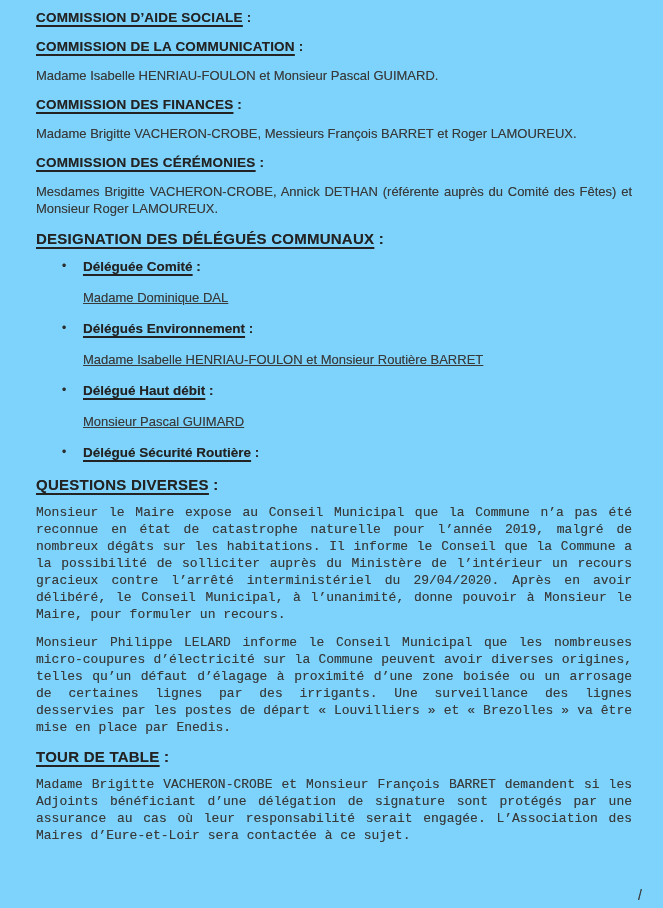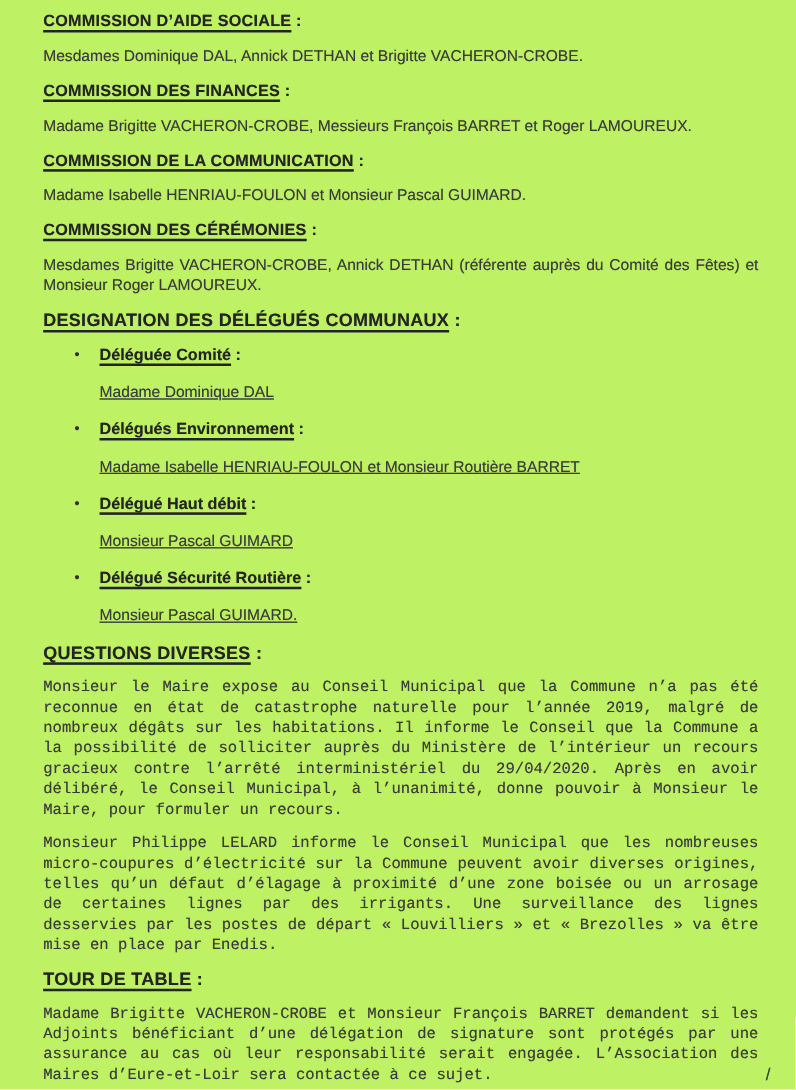--- a/index.html
+++ b/index.html
@@ -5,21 +5,21 @@
   html, body {
     margin: 0;
     padding: 0;
     background: #ffffff;
   }
   .page {
     position: relative;
     width: 663px;
     height: 908px;
     box-sizing: border-box;
-    background: #bef264;
+    background: #7dd3fc;
     padding: 9px 31px 6px 36px;
     overflow: hidden;
     font-family: "Liberation Sans", sans-serif;
     font-size: 13px;
     color: #3a3a3a;
     text-shadow: 0 0 0.6px rgba(45,45,45,0.45);
   }
   .h-small {
     font-size: 13.5px;
     font-weight: bold;
@@ -92,31 +92,30 @@
     color: #3a3a3a;
   }
 </style>
 </head>
 <body>
 
 <div class="page">
 
   <section>
     <h3 class="h-small"><span class="u">COMMISSION D’AIDE SOCIALE</span><span> :</span></h3>
-    <p class="members">Mesdames Dominique DAL, Annick DETHAN et Brigitte VACHERON-CROBE.</p>
+  </section>
+
+  <section>
+    <h3 class="h-small"><span class="u">COMMISSION DE LA COMMUNICATION</span><span> :</span></h3>
+    <p class="members">Madame Isabelle HENRIAU-FOULON et Monsieur Pascal GUIMARD.</p>
   </section>
 
   <section>
     <h3 class="h-small"><span class="u">COMMISSION DES FINANCES</span><span> :</span></h3>
     <p class="members">Madame Brigitte VACHERON-CROBE, Messieurs François BARRET et Roger LAMOUREUX.</p>
-  </section>
-
-  <section>
-    <h3 class="h-small"><span class="u">COMMISSION DE LA COMMUNICATION</span><span> :</span></h3>
-    <p class="members">Madame Isabelle HENRIAU-FOULON et Monsieur Pascal GUIMARD.</p>
   </section>
 
   <section>
     <h3 class="h-small"><span class="u">COMMISSION DES CÉRÉMONIES</span><span> :</span></h3>
     <p class="members two-line">Mesdames Brigitte VACHERON-CROBE, Annick DETHAN (référente auprès du Comité des Fêtes) et Monsieur Roger LAMOUREUX.</p>
   </section>
 
   <section>
     <h2 class="h-big designation-heading"><span class="u">DESIGNATION DES DÉLÉGUÉS COMMUNAUX</span><span> :</span></h2>
 
@@ -132,21 +131,20 @@
         <p class="person">Madame Isabelle HENRIAU-FOULON et Monsieur Routière BARRET</p>
       </li>
       <li class="delegate">
         <span class="bullet">•</span>
         <p class="role"><span class="u">Délégué Haut débit</span><span> :</span></p>
         <p class="person">Monsieur Pascal GUIMARD</p>
       </li>
       <li class="delegate">
         <span class="bullet">•</span>
         <p class="role"><span class="u">Délégué Sécurité Routière</span><span> :</span></p>
-        <p class="person">Monsieur Pascal GUIMARD.</p>
       </li>
     </ul>
   </section>
 
   <section>
     <h2 class="h-big"><span class="u">QUESTIONS DIVERSES</span><span> :</span></h2>
     <p class="para">Monsieur le Maire expose au Conseil Municipal que la Commune n’a pas été reconnue en état de catastrophe naturelle pour l’année 2019, malgré de nombreux dégâts sur les habitations. Il informe le Conseil que la Commune a la possibilité de solliciter auprès du Ministère de l’intérieur un recours gracieux contre l’arrêté interministériel du 29/04/2020. Après en avoir délibéré, le Conseil Municipal, à l’unanimité, donne pouvoir à Monsieur le Maire, pour formuler un recours.</p>
     <p class="para">Monsieur Philippe LELARD informe le Conseil Municipal que les nombreuses micro-coupures d’électricité sur la Commune peuvent avoir diverses origines, telles qu’un défaut d’élagage à proximité d’une zone boisée ou un arrosage de certaines lignes par des irrigants. Une surveillance des lignes desservies par les postes de départ « Louvilliers » et « Brezolles » va être mise en place par Enedis.</p>
   </section>
 

